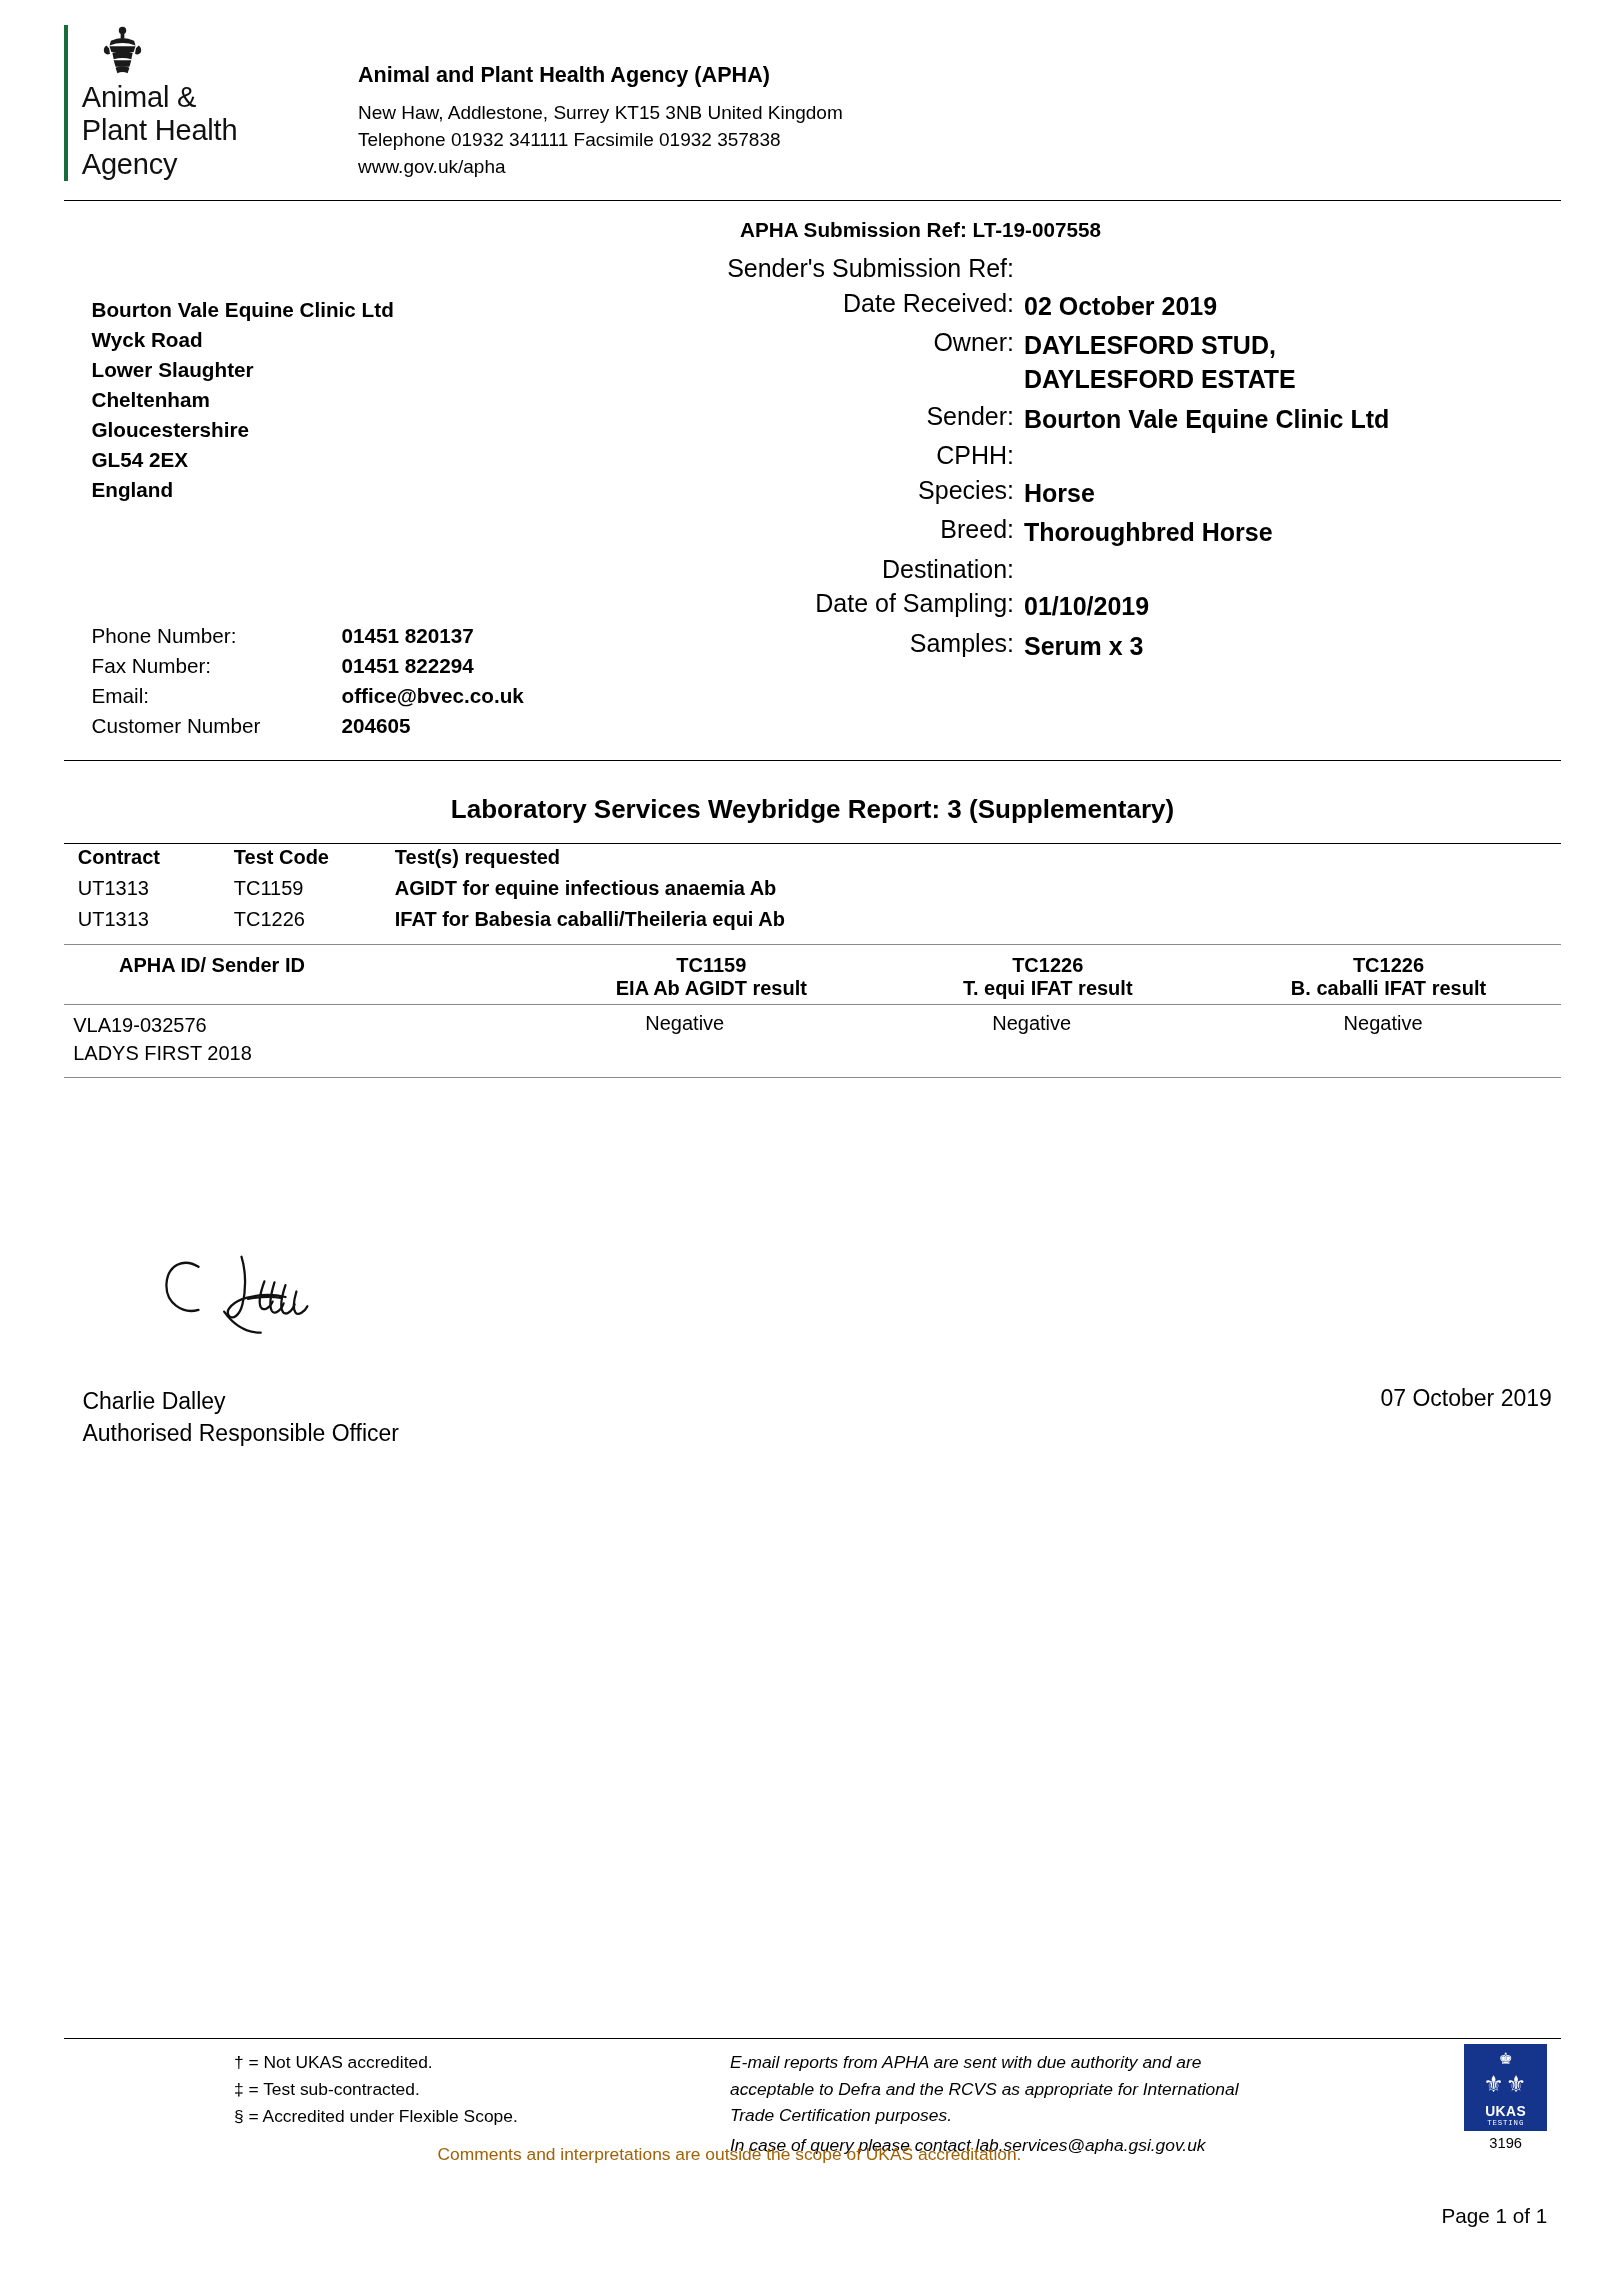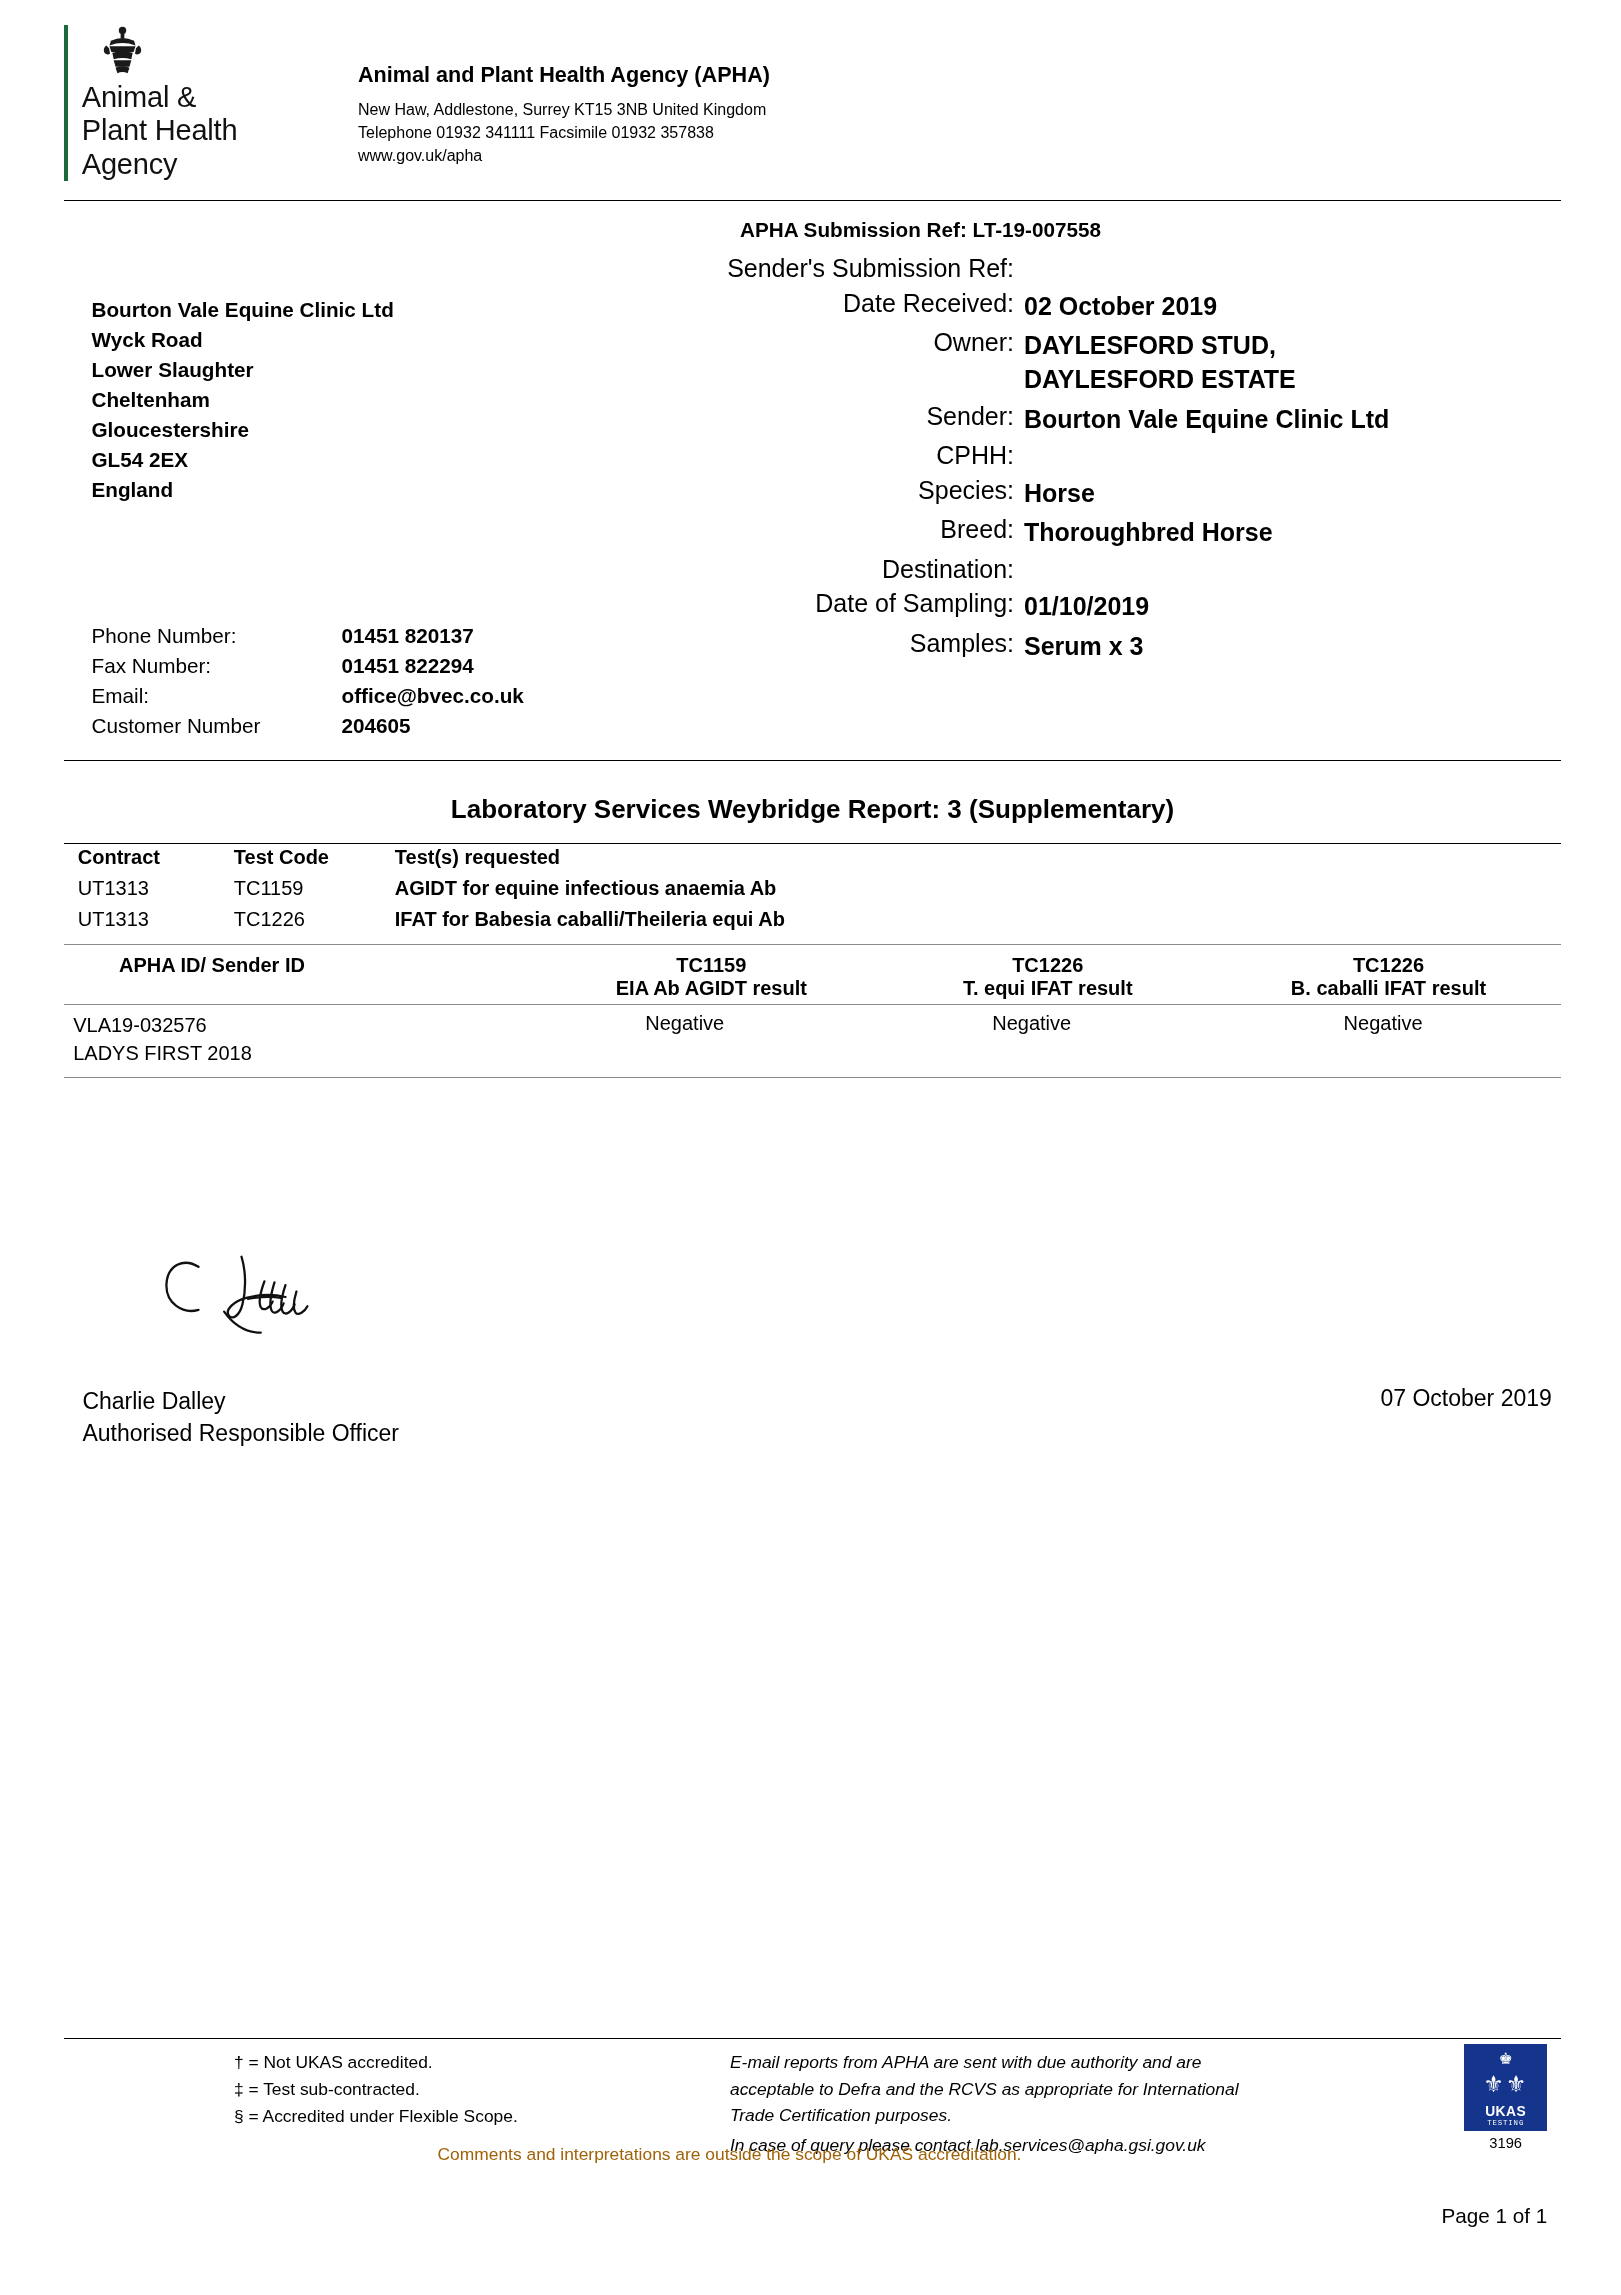--- a/index.html
+++ b/index.html
@@ -53,21 +53,21 @@
   .agency-block {
     padding-left: 44px;
     padding-top: 37px;
   }
   .agency-title {
     font-size: 21.6px;
     font-weight: bold;
     margin-bottom: 11px;
   }
   .agency-line {
-    font-size: 16px;
+    font-size: 19px;
     line-height: 1.43;
   }
 
   .rule {
     border-top: 1.8px solid #000;
     margin-top: 18.4px;
   }
   .rule-thin {
     border-top: 0.9px solid #8a8a8a;
   }

